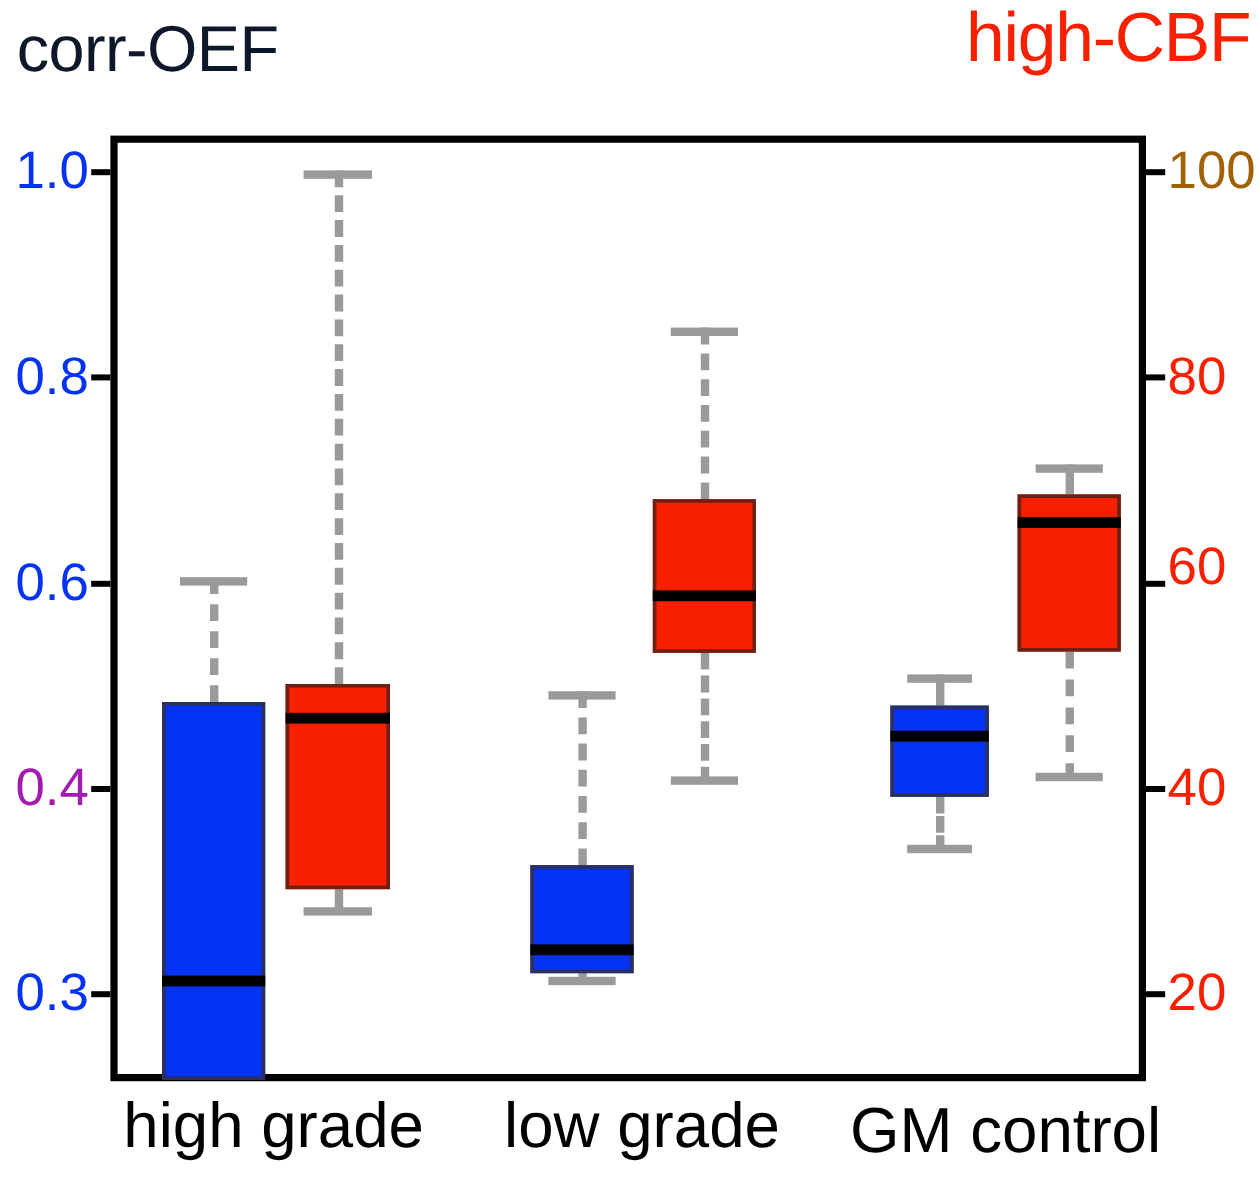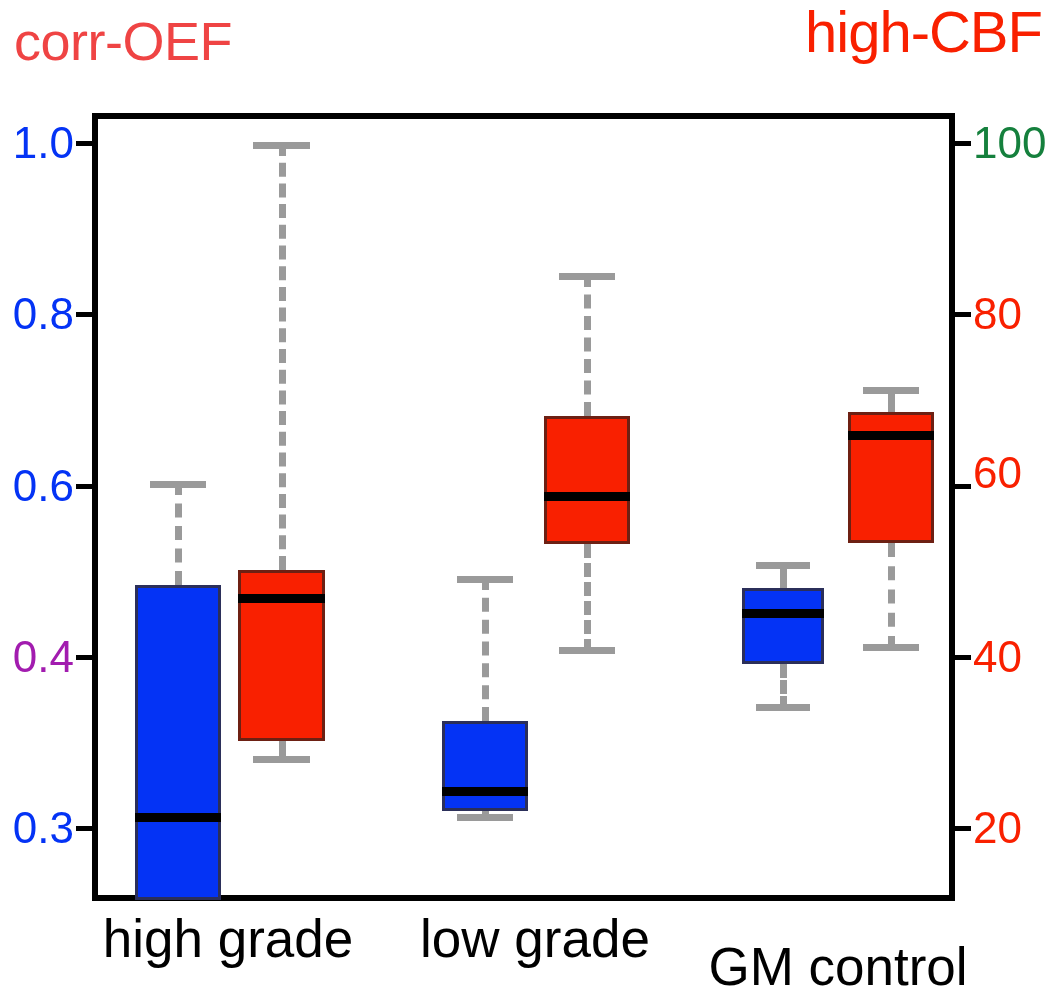--- a/index.html
+++ b/index.html
@@ -117,42 +117,42 @@
     position: absolute;
     height: 7px;
     background: #9a9a9a;
   }
 </style>
 </head>
 <body>
 
 <div id="stage">
 
-  <div id="title-left" style="color: #ef4444;">corr-OEF</div>
+  <div id="title-left" style="color: #0f172a;">corr-OEF</div>
 
   <div id="title-right">
     <span class="main" style="color: rgb(249, 32, 0);">high-CBF</span>
   </div>
 
   <div id="plot-frame"></div>
 
   <div id="ticks-left">
       <div class="tick-label" style="color: rgb(4, 51, 245); left: 4px; width: 70px; text-align: right; top: 142.978px;">1.0</div>
       <div class="tick-mark" style="left: 76px; top: 140.978px;"></div>
       <div class="tick-label" style="color: rgb(4, 51, 245); left: 4px; width: 70px; text-align: right; top: 314.283px;">0.8</div>
       <div class="tick-mark" style="left: 76px; top: 312.283px;"></div>
       <div class="tick-label" style="color: rgb(4, 51, 245); left: 4px; width: 70px; text-align: right; top: 485.587px;">0.6</div>
       <div class="tick-mark" style="left: 76px; top: 483.587px;"></div>
       <div class="tick-label" style="color: #a21caf; left: 4px; width: 70px; text-align: right; top: 656.891px;">0.4</div>
       <div class="tick-mark" style="left: 76px; top: 654.891px;"></div>
       <div class="tick-label" style="color: rgb(4, 51, 245); left: 4px; width: 70px; text-align: right; top: 828.196px;">0.3</div>
       <div class="tick-mark" style="left: 76px; top: 826.196px;"></div>
     </div>
   <div id="ticks-right">
-      <div class="tick-label" style="color: #15803d; left: 973px; text-align: left; top: 142.978px;">100</div>
+      <div class="tick-label" style="color: #a16207; left: 973px; text-align: left; top: 142.978px;">100</div>
       <div class="tick-mark" style="left: 955px; top: 140.978px;"></div>
       <div class="tick-label" style="color: rgb(249, 32, 0); left: 973px; text-align: left; top: 314.283px;">80</div>
       <div class="tick-mark" style="left: 955px; top: 312.283px;"></div>
       <div class="tick-label" style="color: rgb(249, 32, 0); left: 973px; text-align: left; top: 473px;">60</div>
       <div class="tick-mark" style="left: 955px; top: 483.587px;"></div>
       <div class="tick-label" style="color: rgb(249, 32, 0); left: 973px; text-align: left; top: 656.891px;">40</div>
       <div class="tick-mark" style="left: 955px; top: 654.891px;"></div>
       <div class="tick-label" style="color: rgb(249, 32, 0); left: 973px; text-align: left; top: 828.196px;">20</div>
       <div class="tick-mark" style="left: 955px; top: 826.196px;"></div>
     </div>
@@ -188,16 +188,16 @@
       <div class="whisker-line" style="left: 796px; top: 274.087px; height: 24.8391px;"></div>
       <div class="whisker-cap" style="left: 770.62px; width: 56.76px; top: 274.087px;"></div>
       <div class="whisker-line" style="left: 796px; top: 429.974px; height: 107.065px;"></div>
       <div class="whisker-cap" style="left: 770.62px; width: 56.76px; top: 531.039px;"></div>
       <div class="box red" style="left: 756px; width: 86px; top: 298.926px; height: 131.048px;"></div>
       <div class="median" style="left: 756px; width: 86px; top: 318.052px;"></div>
     </div>
   <div id="ticks-x">
       <div class="xtick-label" style="left: 228px; top: 912px;">high grade</div>
       <div class="xtick-label" style="left: 535px; top: 912px;">low grade</div>
-      <div class="xtick-label" style="left: 838px; top: 916px; margin-top: 24px;">GM control</div>
+      <div class="xtick-label" style="left: 838px; top: 916px;">GM control</div>
     </div>
 
 </div>
 
 </body></html>

